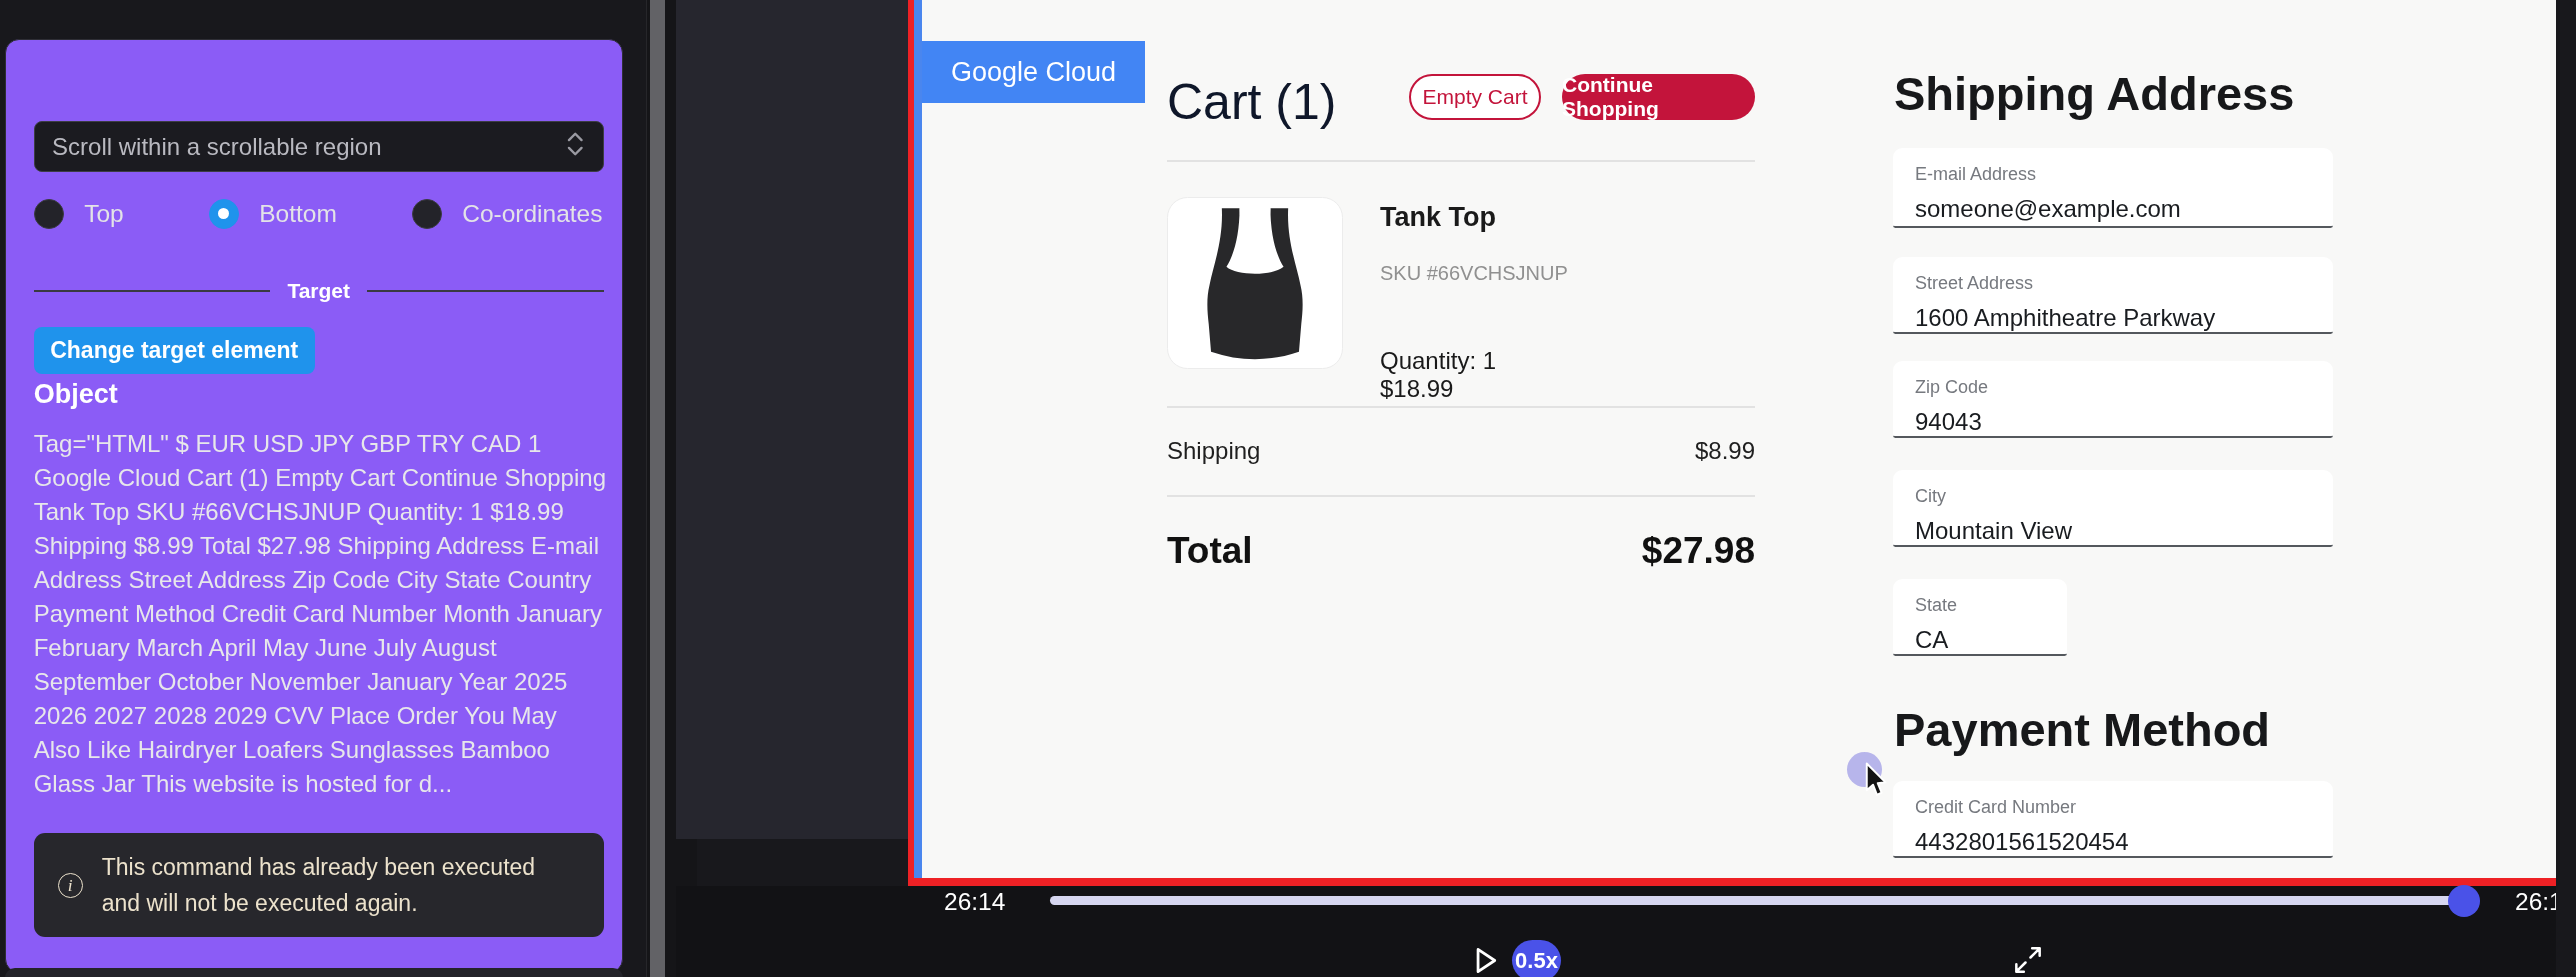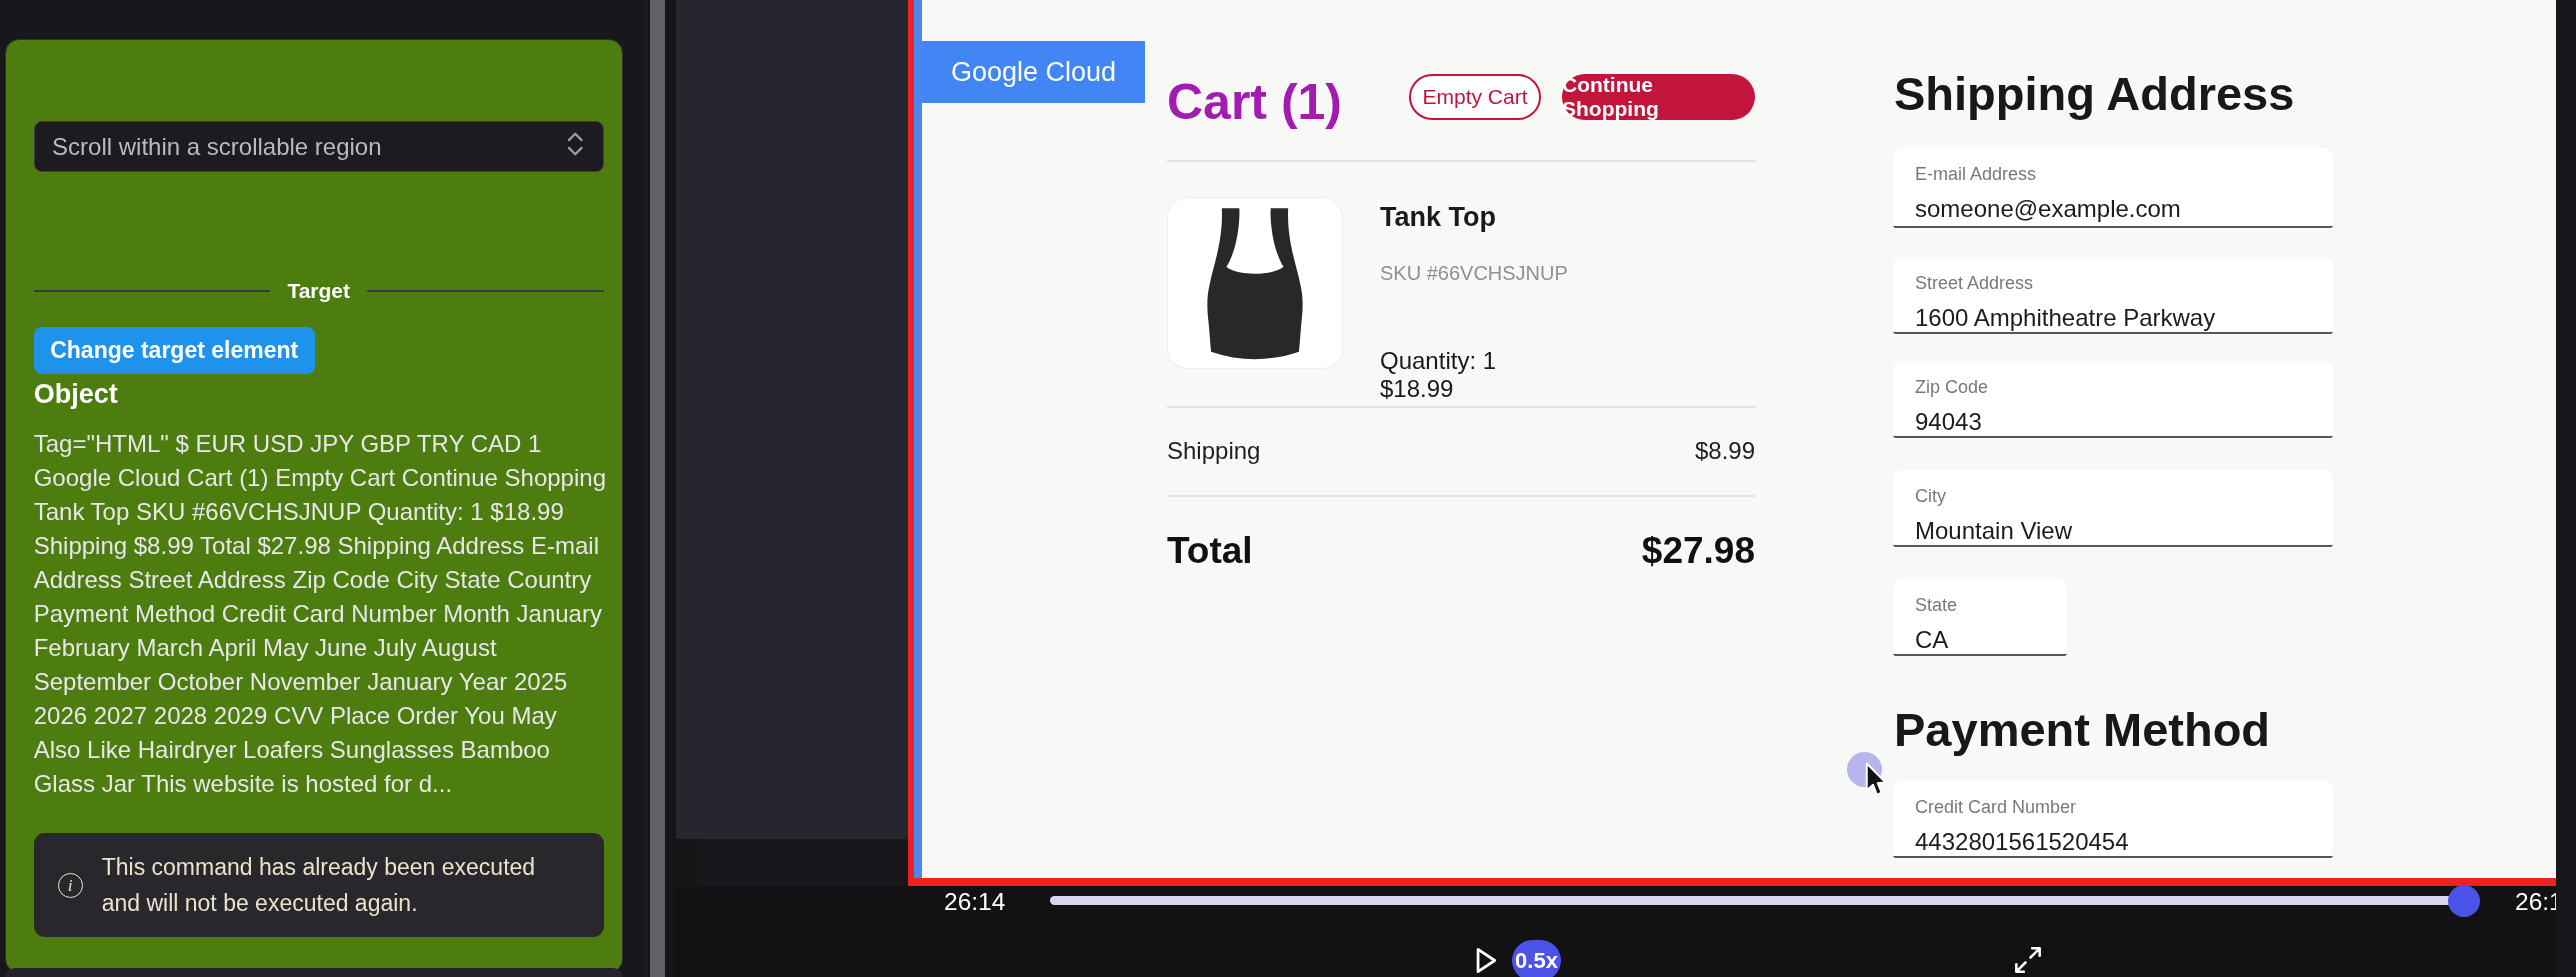--- a/index.html
+++ b/index.html
@@ -2,21 +2,21 @@
 <html style="--accent-blue: #1f93ec; --brand-blue: #4285f4; --crimson: #c3143b; --player-blue: #4a52e8; --outline-red: #ee2125; --outline-blue: #4a86ee;font-size:12.6px"><head>
 <meta charset="utf-8">
 <style>
   html,body{margin:0;padding:0;background:#000;}
   *{box-sizing:border-box;font-family:"Liberation Sans",sans-serif;}
   #root{position:relative;width:2576px;height:977px;overflow:hidden;background:#18181c;}
   .abs{position:absolute;}
 
   
   #left-panel{left:0;top:0;width:646px;height:977px;background:#18181c;}
-  .panel-card{left:4.7px;top:39px;width:618px;height:934px;background:#4d7c0f;border:1.6px solid #2e2e35;border-radius:14px;}
+  .panel-card{left:4.7px;top:39px;width:618px;height:934px;background:#8b5cf6;border:1.6px solid #2e2e35;border-radius:14px;}
   .cmd-select{left:28px;top:81px;width:570px;height:51px;background:#1b1b20;border:1.6px solid #3d3d45;border-radius:8px;display:flex;align-items:center;padding:0 17.4px;color:#b9b9c0;font-size:24px;}
   .cmd-select .grow{flex:1;}
   .radio-row{left:28px;top:156px;width:570px;height:35px;}
   .radio-item{position:absolute;top:0;display:flex;align-items:center;gap:20.5px;height:35px;}
   .radio-dot{width:30px;height:30px;border-radius:50%;background:#232329;border:1.6px solid #3b3b42;position:relative;flex:none;}
   .radio-dot.sel{background:var(--accent-blue,#1f93ec);border-color:var(--accent-blue,#1f93ec);}
   .radio-dot.sel::after{content:"";position:absolute;left:50%;top:50%;width:11px;height:11px;margin:-5.5px 0 0 -5.5px;border-radius:50%;background:#fff;}
   .radio-label{color:#e3e3e7;font-size:24.5px;}
   .target-divider{left:28px;top:241px;width:570px;height:20.5px;display:flex;align-items:center;gap:17px;}
   .target-divider .line{flex:1;height:1.6px;background:#3a3a41;}
@@ -35,21 +35,21 @@
 
   
   #video-area{left:676px;top:0;width:1880px;height:839px;background:#26262e;}
   #page{left:942px;top:0;width:1634px;height:878px;background:#f8f8f7;overflow:visible;}
   .outline-red-v{left:928px;top:0;width:6.3px;height:886px;background:var(--outline-red,#ee2125);}
   .outline-blue-v{left:934px;top:0;width:8px;height:878px;background:var(--outline-blue,#4a86ee);}
   .outline-red-h{left:928px;top:878px;width:1648px;height:8px;background:var(--outline-red,#ee2125);}
 
   
   .brand-badge{left:0;top:41px;width:223px;height:62px;background:var(--brand-blue,#4285f4);color:#fff;font-size:27px;display:flex;align-items:center;justify-content:center;}
-  .cart-title{left:245px;top:73px;color:#a21caf;font-size:50px;font-weight:700;}
+  .cart-title{left:245px;top:73px;color:#0f172a;font-size:50px;font-weight:400;}
   .btn-outline{left:487px;top:74px;width:132px;height:46px;border:2.4px solid var(--crimson,#c3143b);border-radius:24px;color:var(--crimson,#c3143b);font-size:21px;display:flex;align-items:center;justify-content:center;background:#fff;}
   .btn-solid{left:640px;top:74px;width:193px;height:46px;background:var(--crimson,#c3143b);border-radius:24px;color:#fff;font-size:21px;font-weight:700;display:flex;align-items:center;justify-content:center;}
   .pg-divider{left:245px;width:588px;height:1.6px;background:#e2e2e2;}
   .product-card{left:245px;top:197px;width:176px;height:172px;background:#fff;border:0.8px solid #ececec;border-radius:20.5px;display:flex;align-items:center;justify-content:center;}
   .item-name{left:458px;top:202px;color:#1a1a1a;font-size:27px;font-weight:700;}
   .item-sku{left:458px;top:262px;color:#909090;font-size:20px;}
   .qty-row{left:458px;top:347px;width:376px;display:flex;justify-content:space-between;color:#1a1a1a;font-size:24px;flex-direction:column;}
   .ship-row{left:245px;top:437px;width:588px;display:flex;justify-content:space-between;color:#1f1f1f;font-size:24px;}
   .total-row{left:245px;top:530px;width:588px;display:flex;justify-content:space-between;color:#111;font-size:37px;font-weight:700;}
 
@@ -77,20 +77,34 @@
       <div class="abs cmd-select">
         <span class="grow">Scroll within a scrollable region</span>
         <span>
           <svg width="20.5" height="30" viewBox="0 0 26 38">
               <polyline points="5,14 13,6 21,14" fill="none" stroke="#9a9aa2" stroke-width="3" stroke-linecap="round" stroke-linejoin="round"></polyline>
               <polyline points="5,24 13,32 21,24" fill="none" stroke="#9a9aa2" stroke-width="3" stroke-linecap="round" stroke-linejoin="round"></polyline>
             </svg>
         </span>
       </div>
 
+      <div class="abs radio-row">
+        <div class="radio-item" style="left:0;">
+          <span class="radio-dot"></span>
+          <span class="radio-label">Top</span>
+        </div>
+        <div class="radio-item" style="left:175px;">
+          <span class="radio-dot sel"></span>
+          <span class="radio-label">Bottom</span>
+        </div>
+        <div class="radio-item" style="left:378px;">
+          <span class="radio-dot"></span>
+          <span class="radio-label">Co-ordinates</span>
+        </div>
+      </div>
 
       <div class="abs target-divider">
         <span class="line"></span>
         <span class="txt">Target</span>
         <span class="line"></span>
       </div>
 
       <div class="abs change-btn">Change target element</div>
 
       <div class="abs object-h">Object</div>

